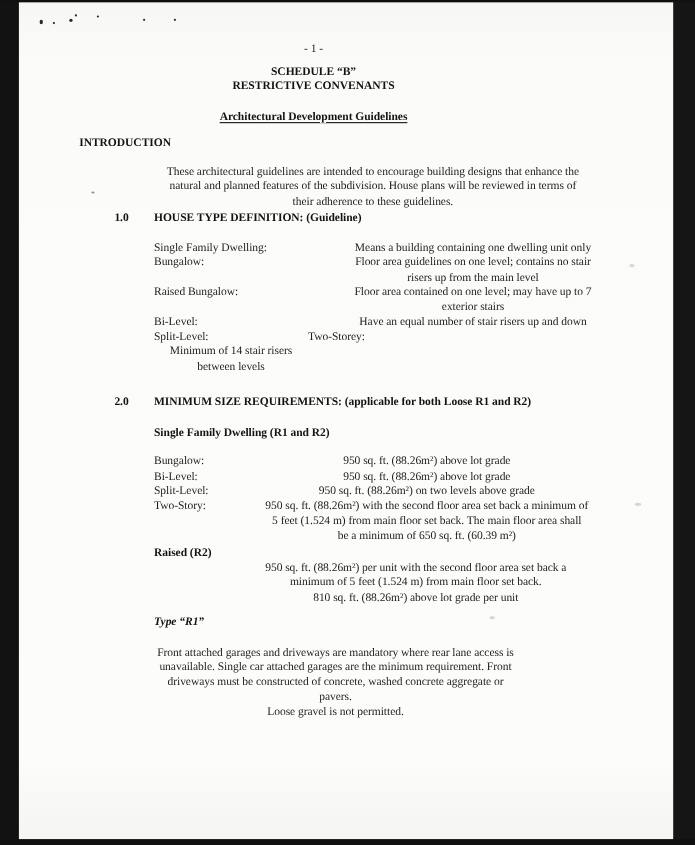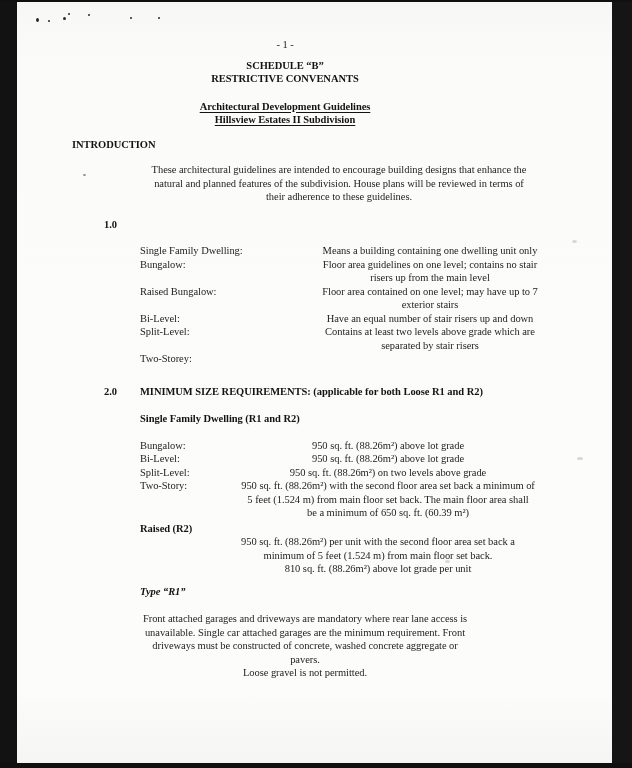--- a/index.html
+++ b/index.html
@@ -21,21 +21,21 @@
        filter:blur(0.22px);}
   .center{text-align:center;width:500px;margin-left:18px;}
   .b{font-weight:bold;color:#141311;}
   .u{text-decoration:underline;text-decoration-thickness:1px;text-underline-offset:2px;}
   .pre{white-space:pre-line;text-align:center;}
   .pageno{margin-top:36px;}
   .titleblock{margin-top:7px;}
   .subtitleblock{margin-top:14px;}
   .h-intro{margin-top:11px;margin-left:55px;}
   .p-intro{margin-top:12px;margin-left:87px;width:470px;}
-  .sechead{margin-top:14px;margin-left:87px;display:flex;}
+  .sechead{margin-top:2px;margin-left:87px;display:flex;}
   .sechead .num{width:36px;flex:0 0 36px;}
   .sechead2{margin-top:19px;}
   .deftable{margin-top:13px;margin-left:123px;display:grid;grid-template-columns:140px 300px;}
   .sfdhead{margin-top:14px;margin-left:123px;}
   .sizetable{margin-top:13px;margin-left:123px;display:grid;grid-template-columns:68px 360px;}
   .subhead{margin-left:123px;}
   .duplexhead{margin-top:2px;}
   .indenttext{margin-left:191px;width:340px;}
   .gap-semi{margin-top:14px;}
   .gap-typer1{margin-top:9px;}
@@ -70,47 +70,46 @@
 
       <div class="center pageno">- 1 -</div>
 
       <div class="center titleblock">
         <div class="b">SCHEDULE “B”</div>
         <div class="b">RESTRICTIVE CONVENANTS</div>
       </div>
 
       <div class="center subtitleblock">
         <div class="b u">Architectural Development Guidelines</div>
-        <div class="b u">Hillsview Estates II Subdivision</div>
       </div>
 
       <div class="b h-intro">INTRODUCTION</div>
       <div class="pre p-intro">These architectural guidelines are intended to encourage building designs that enhance the
 natural and planned features of the subdivision.  House plans will be reviewed in terms of
 their adherence to these guidelines.</div>
 
       <div class="sechead">
         <span class="b num">1.0</span>
+        <span class="b">HOUSE TYPE DEFINITION: (Guideline)</span>
       </div>
 
       <div class="deftable">
         <div>Single Family Dwelling:</div>
         <div class="pre">Means a building containing one dwelling unit only</div>
         <div>Bungalow:</div>
         <div class="pre">Floor area guidelines on one level; contains no stair
 risers up from the main level</div>
         <div>Raised Bungalow:</div>
         <div class="pre">Floor area contained on one level; may have up to 7
 exterior stairs</div>
         <div>Bi-Level:</div>
         <div class="pre">Have an equal number of stair risers up and down</div>
         <div>Split-Level:</div>
-        <div class="pre">Contains at least two levels above grade which are
-separated by stair risers</div>
         <div>Two-Storey:</div>
+        <div class="pre">Minimum of 14 stair risers between levels</div>
       </div>
 
       <div class="sechead sechead2">
         <span class="b num">2.0</span>
         <span class="b">MINIMUM SIZE REQUIREMENTS: (applicable for both Loose R1 and R2)</span>
       </div>
 
       <div class="b sfdhead">Single Family Dwelling (R1 and R2)</div>
 
       <div class="sizetable">

